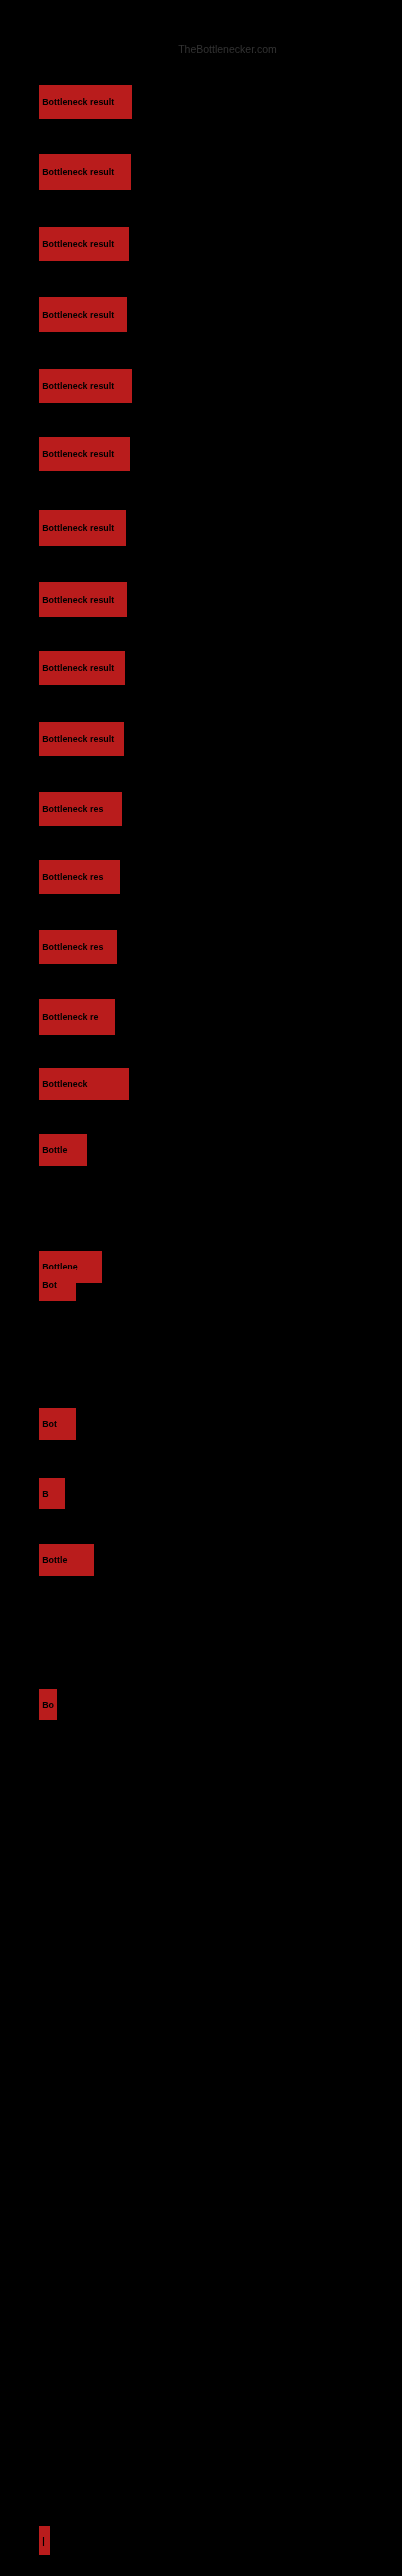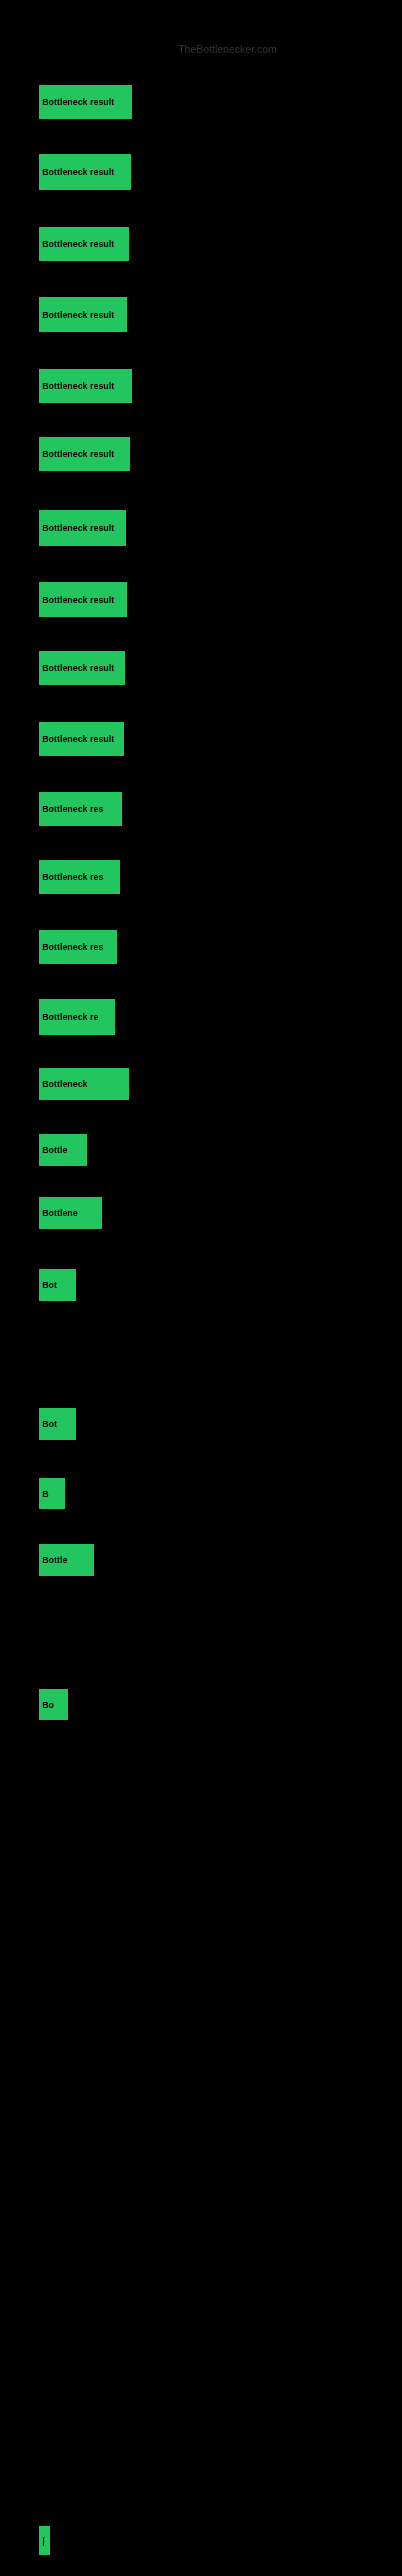--- a/index.html
+++ b/index.html
@@ -23,21 +23,21 @@
       right: 0;
       text-align: center;
       color: #333333;
       font-size: 10.5px;
       font-weight: normal;
     }
 
     .bottleneck-badge {
       position: absolute;
       left: 0;
-      background-color: #22c55e;
+      background-color: #b91c1c;
       color: #000000;
       font-size: 8.9px;
       font-weight: bold;
       padding: 1.6px 3.2px;
       white-space: nowrap;
       overflow: hidden;
       display: flex;
       align-items: center;
     }
   </style>
@@ -55,21 +55,21 @@
 <div class="bottleneck-badge" style="top: 471px; height: 36px; width: 87px;">Bottleneck result</div>
 <div class="bottleneck-badge" style="top: 543px; height: 35px; width: 88px;">Bottleneck result</div>
 <div class="bottleneck-badge" style="top: 612px; height: 34px; width: 86px;">Bottleneck result</div>
 <div class="bottleneck-badge" style="top: 683px; height: 34px; width: 85px;">Bottleneck result</div>
 <div class="bottleneck-badge" style="top: 753px; height: 34px; width: 83px;">Bottleneck res</div>
 <div class="bottleneck-badge" style="top: 821px; height: 34px; width: 81px;">Bottleneck res</div>
 <div class="bottleneck-badge" style="top: 891px; height: 34px; width: 78px;">Bottleneck res</div>
 <div class="bottleneck-badge" style="top: 960px; height: 36px; width: 76px;">Bottleneck re</div>
 <div class="bottleneck-badge" style="top: 1029px; height: 32px; width: 90px;">Bottleneck</div>
 <div class="bottleneck-badge" style="top: 1095px; height: 32px; width: 48px;">Bottle</div>
-<div class="bottleneck-badge" style="top: 1158px; height: 32px; width: 63px;">Bottlene</div>
+<div class="bottleneck-badge" style="top: 1212px; height: 32px; width: 63px;">Bottlene</div>
 <div class="bottleneck-badge" style="top: 1230px; height: 32px; width: 37px;">Bot</div>
 <div class="bottleneck-badge" style="top: 1369px; height: 32px; width: 37px;">Bot</div>
 <div class="bottleneck-badge" style="top: 1439px; height: 31px; width: 26px;">B</div>
 <div class="bottleneck-badge" style="top: 1505px; height: 32px; width: 55px;">Bottle</div>
-<div class="bottleneck-badge" style="top: 1650px; height: 31px; width: 29px;">Bo</div>
+<div class="bottleneck-badge" style="top: 1650px; height: 31px; width: 18px;">Bo</div>
 <div class="bottleneck-badge" style="top: 2487px; height: 29px; width: 11.3px;">|</div>
 <div class="bottleneck-badge" style="top: 2540px; height: 29px; width: 11.3px;">|</div>
 
 
 </body></html>

